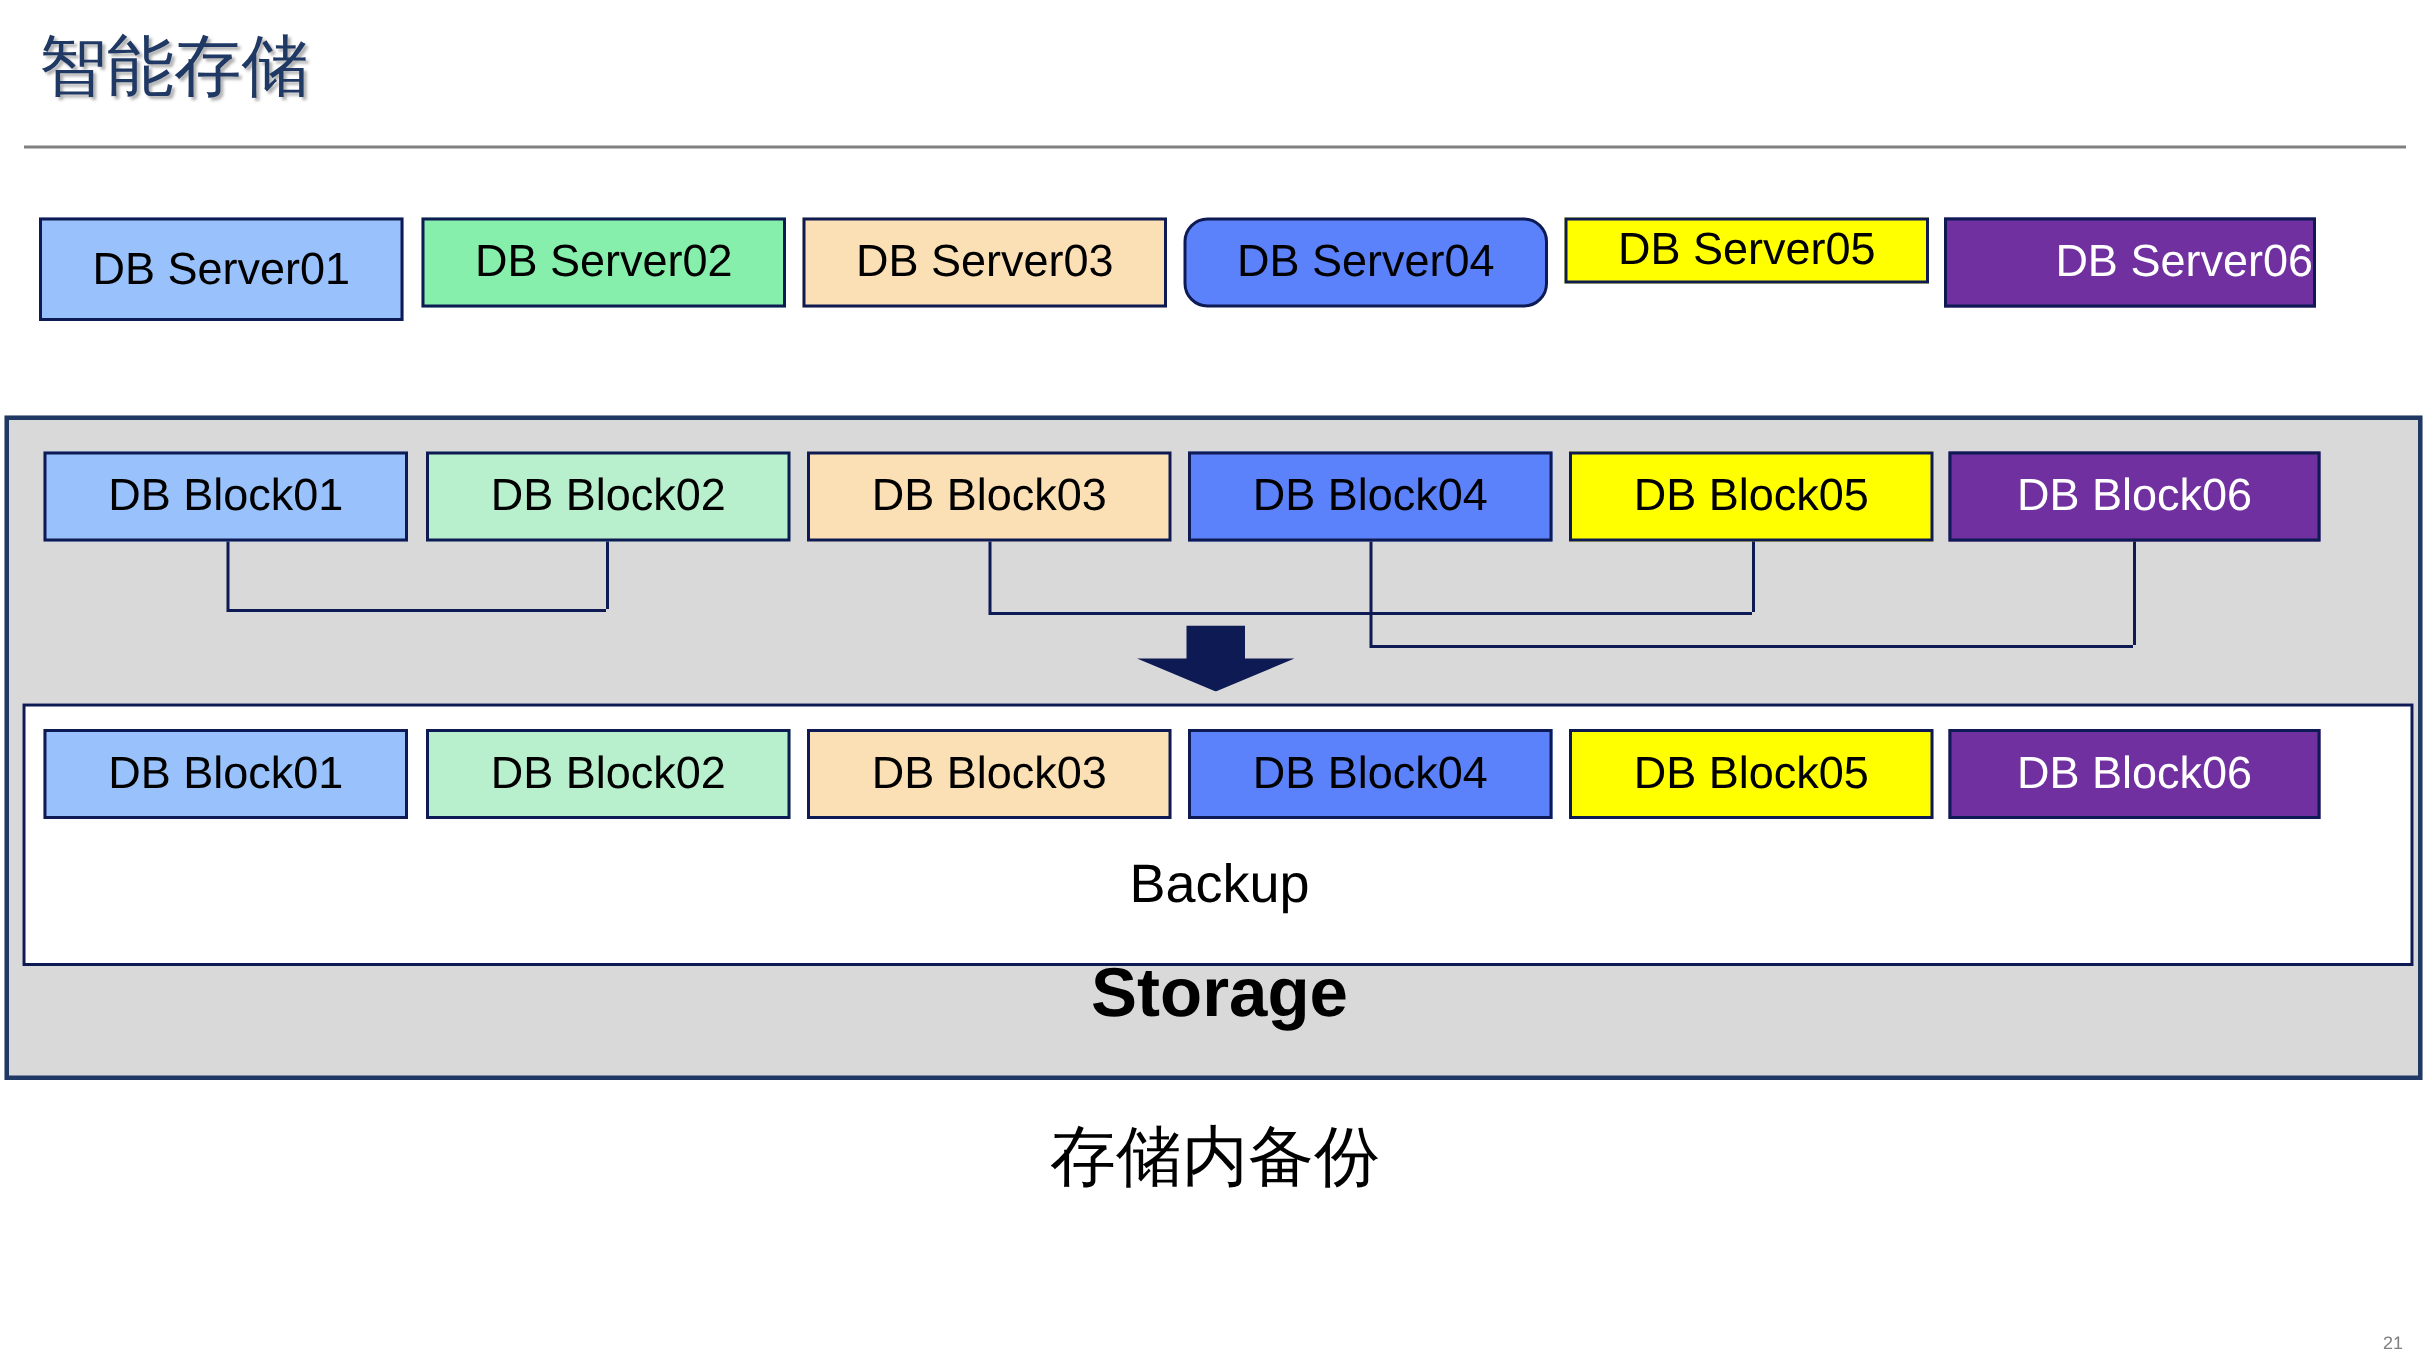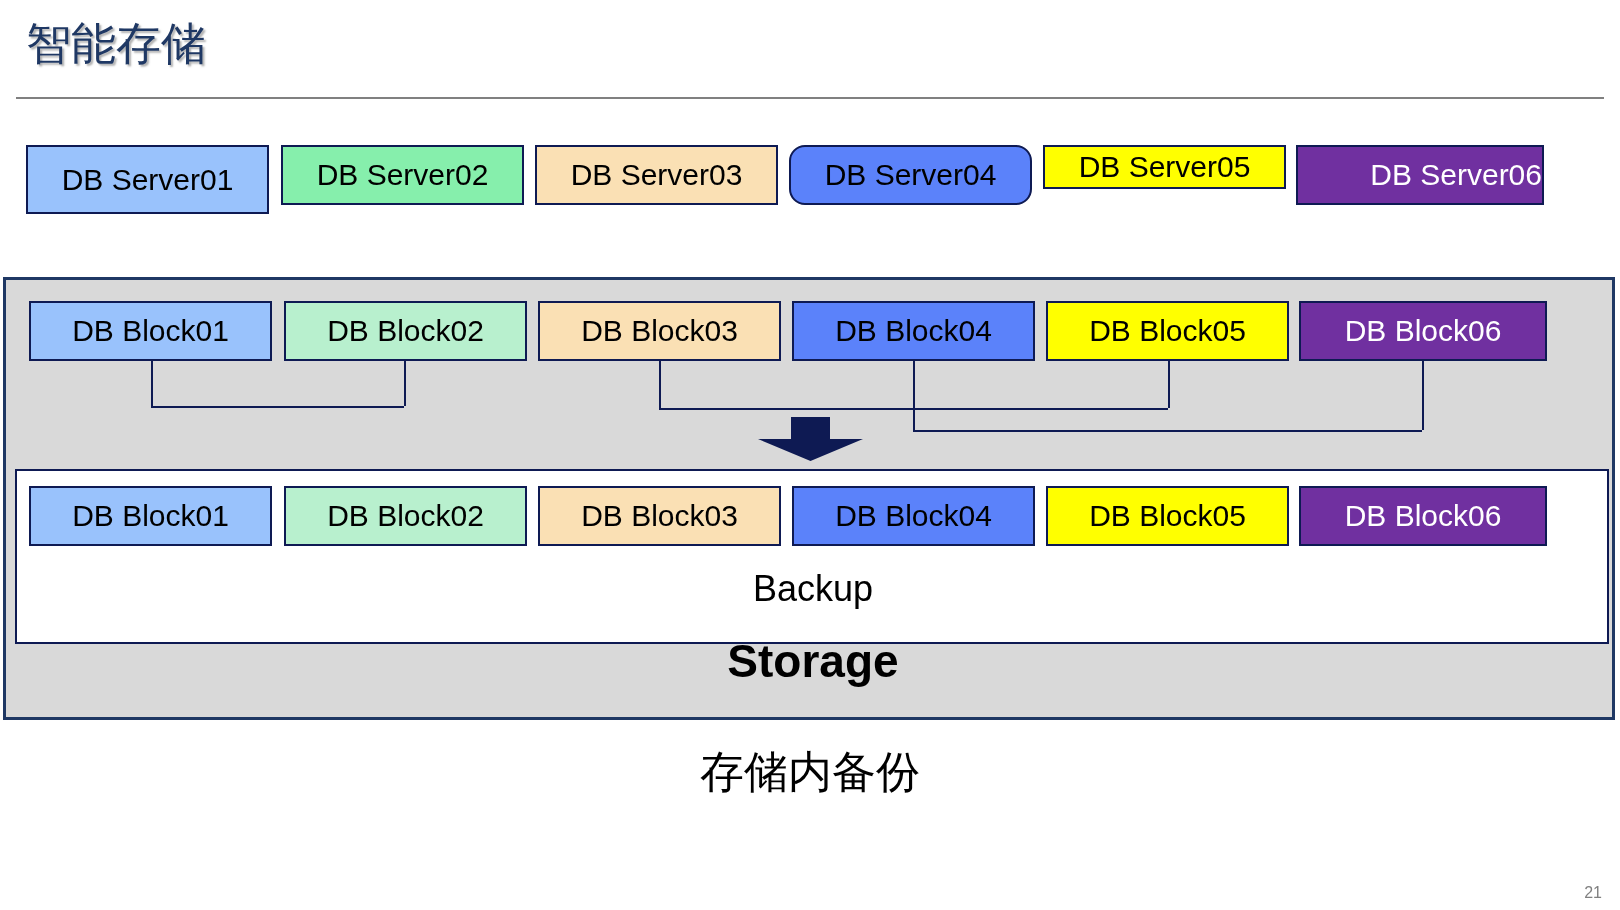--- a/index.html
+++ b/index.html
@@ -124,21 +124,21 @@
     color: #000000;
     white-space: nowrap;
   }
   #caption-1 { top: 746px; }
   #caption-2 { top: 810px; }
 
   #page-number {
     position: absolute;
     right: 18px;
     bottom: 8px;
-    font-size: 16px;
+    font-size: 12px;
     color: #808080;
   }
 </style>
 </head>
 <body>
 
 <div id="slide">
 
   <div id="slide-title">智能存储</div>
   <div id="title-rule"></div>

